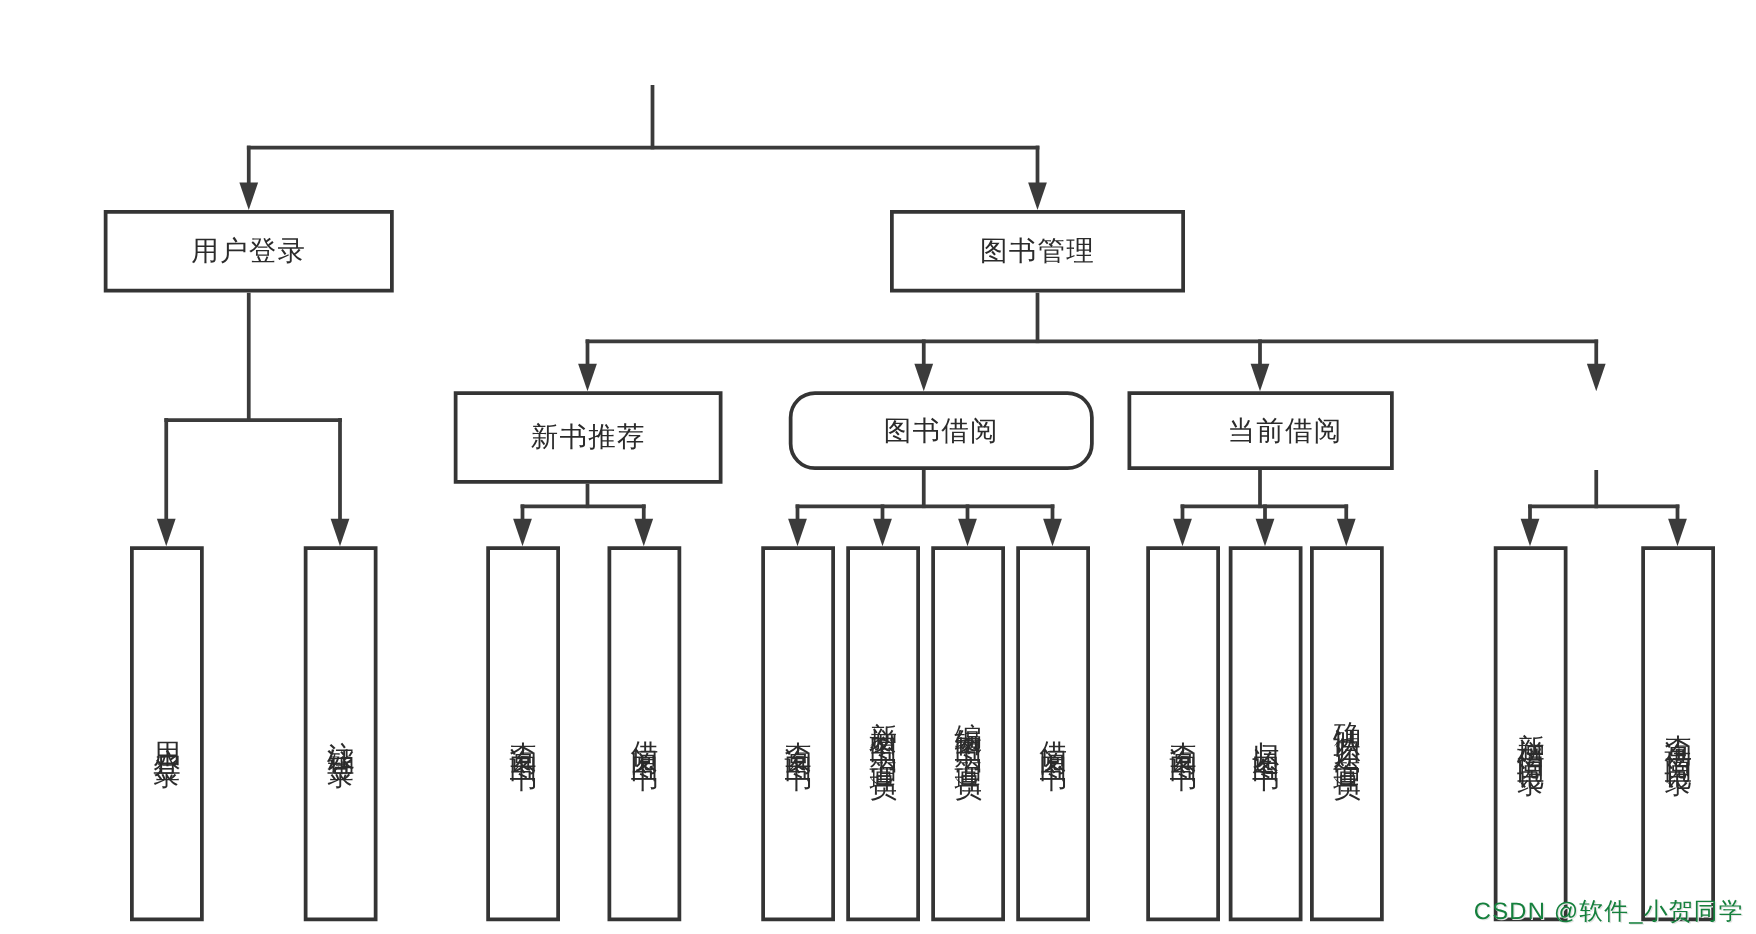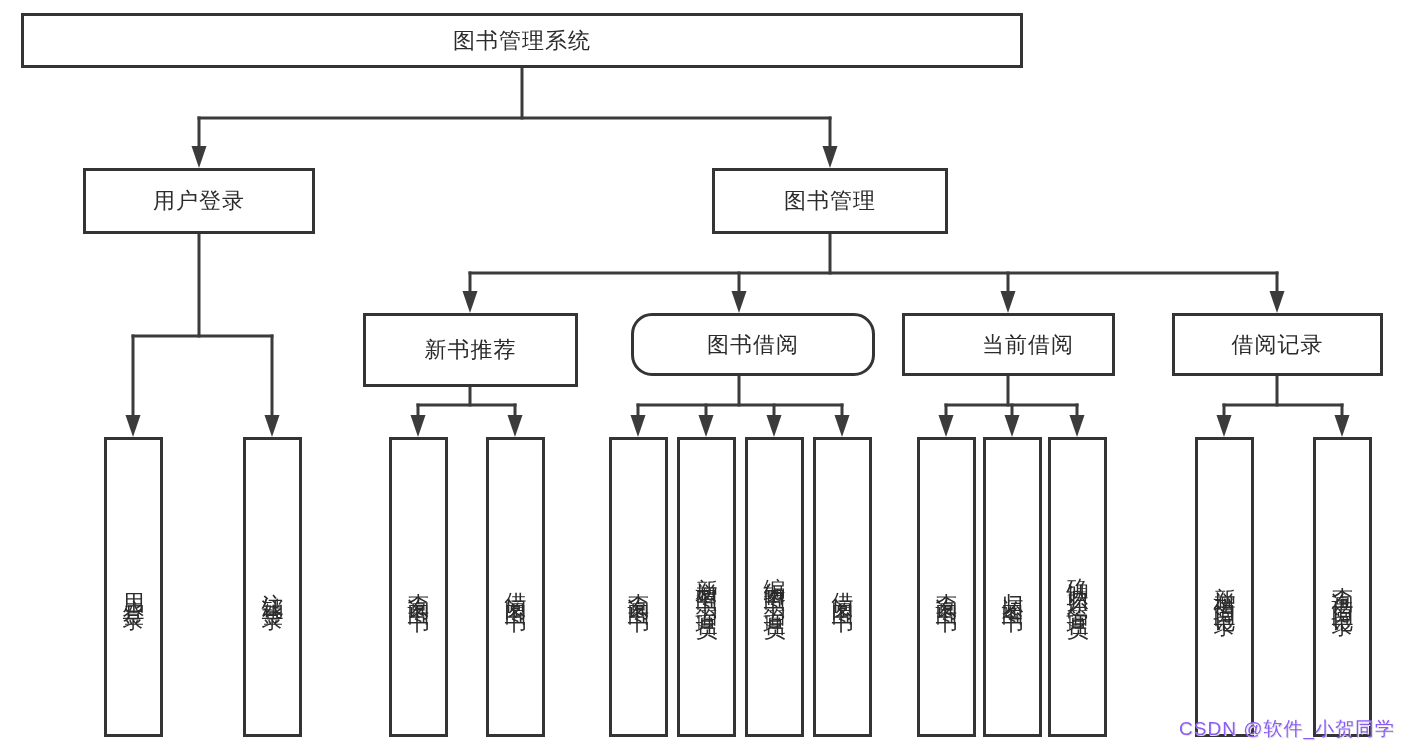--- a/index.html
+++ b/index.html
@@ -37,21 +37,21 @@
     letter-spacing:6px;
     line-height:1.0;
     text-align:center;
     padding:6px 0;
   }
   .watermark{
     position:absolute;
     right:10px;
     bottom:5px;
     font-size:19px;
-    color:#8b5cf6;
+    color:#15803d;
     text-shadow:1px 1px 0 #e3e3e3;
     z-index:3;
     letter-spacing:1px;
     white-space:nowrap;
   }
 </style>
 </head>
 <body>
 
 <div class="canvas">
@@ -111,29 +111,27 @@
     <polygon points="1069.5,415 1084.5,415 1077,437"></polygon>
 
     <line x1="1277" y1="376" x2="1277" y2="406.5"></line>
     <line x1="1222.5" y1="405" x2="1343.5" y2="405"></line>
     <line x1="1224" y1="403.5" x2="1224" y2="420"></line>
     <polygon points="1216.5,415 1231.5,415 1224,437"></polygon>
     <line x1="1342" y1="403.5" x2="1342" y2="420"></line>
     <polygon points="1334.5,415 1349.5,415 1342,437"></polygon>
   </svg>
 
-  <div class="node h-node" style="left:21px;top:13px;width:1002px;height:55px;">图书管理系统</div>
 
   <div class="node h-node" style="left:83px;top:168px;width:232px;height:66px;">用户登录</div>
   <div class="node h-node" style="left:712px;top:168px;width:236px;height:66px;">图书管理</div>
 
   <div class="node h-node" style="left:363px;top:313px;width:215px;height:74px;">新书推荐</div>
   <div class="node h-node" style="left:631px;top:313px;width:244px;height:63px;border-radius:21px;">图书借阅</div>
   <div class="node h-node" style="left:902px;top:313px;width:213px;height:63px;padding-left:39px;">当前借阅</div>
-  <div class="node h-node" style="left:1172px;top:313px;width:211px;height:63px;">借阅记录</div>
 
   <div class="node v-node" style="left:104px;top:437px;width:59px;height:300px;">用户登录</div>
   <div class="node v-node" style="left:243px;top:437px;width:59px;height:300px;">注销登录</div>
 
   <div class="node v-node" style="left:389px;top:437px;width:59px;height:300px;">查询图书</div>
   <div class="node v-node" style="left:486px;top:437px;width:59px;height:300px;">借阅图书</div>
 
   <div class="node v-node" style="left:609px;top:437px;width:59px;height:300px;">查询图书</div>
   <div class="node v-node" style="left:677px;top:437px;width:59px;height:300px;">新增图书（管理员）</div>
   <div class="node v-node" style="left:745px;top:437px;width:59px;height:300px;">编辑图书（管理员）</div>

